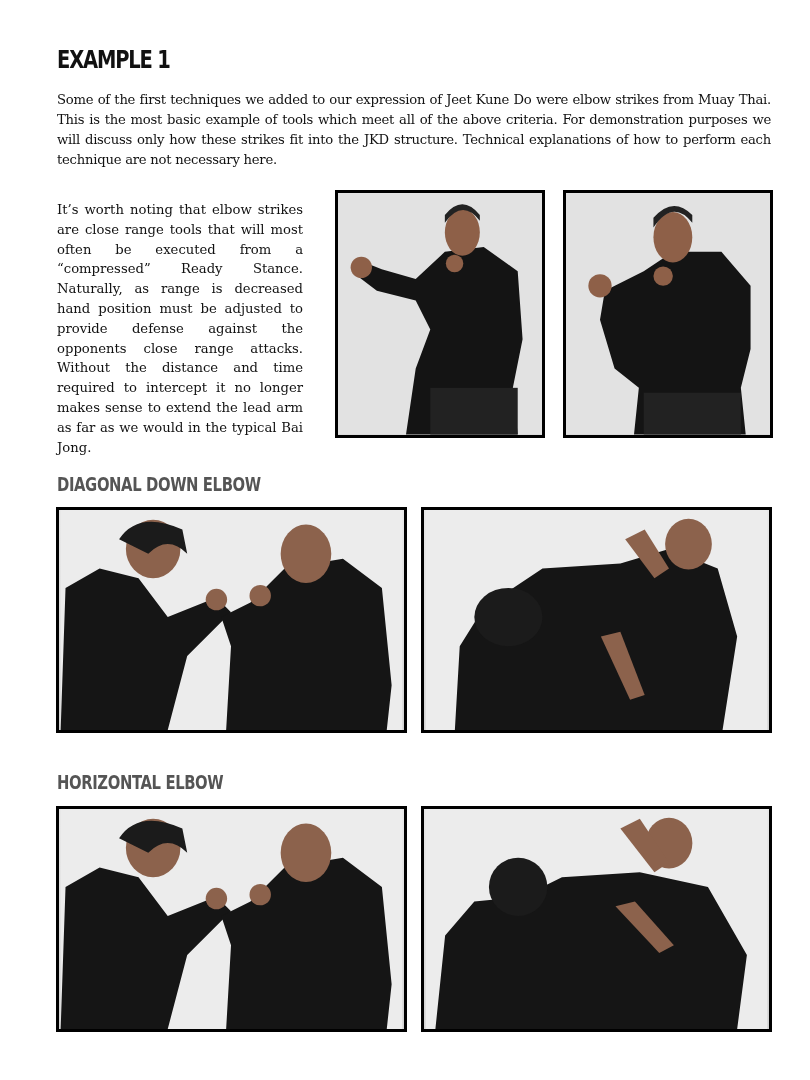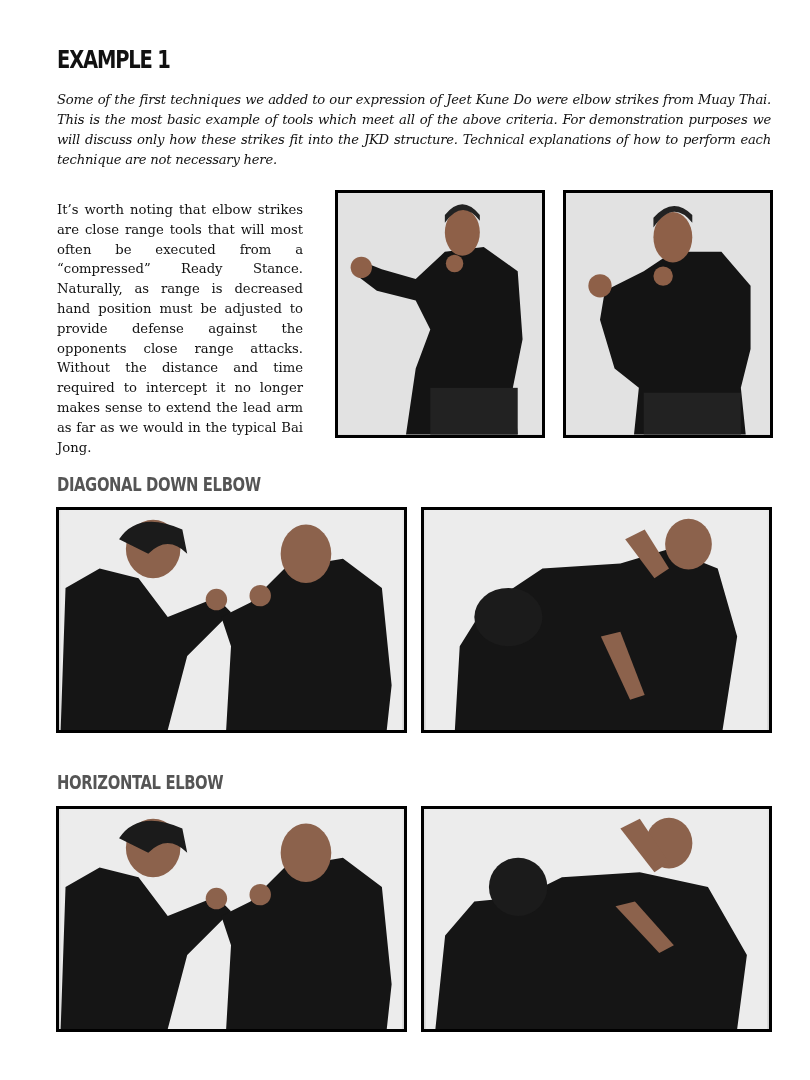--- a/index.html
+++ b/index.html
@@ -17,21 +17,21 @@
       font-family:"DejaVu Sans", sans-serif; font-weight:bold;
       font-size:19px; letter-spacing:-0.5px; color:#555;
       transform:scaleX(0.78); transform-origin:left top;
       text-transform:uppercase; line-height:24px;
     }
     .para {
       position:absolute; font-family:"DejaVu Serif", serif;
       font-size:13.6px; line-height:20px; color:#111; text-align:justify;
       margin:0;
     }
-    .p1 { left:48px; top:90px; width:714px; font-size:13.2px; letter-spacing:-0.25px;font-style:italic; }
+    .p1 { left:48px; top:90px; width:714px; font-size:13.2px; letter-spacing:-0.25px; }
     .p2 { left:48px; top:188px; width:246px; font-size:13.2px; line-height:19.8px;margin-top:12px; }
     .photo {
       position:absolute; box-sizing:border-box; border:3px solid #000;
       background:linear-gradient(180deg,#e6e6e6 0%,#dcdcdc 60%,#d2d2d2 100%);
       overflow:hidden;
     }
     .photo svg { position:absolute; left:0; top:0; width:100%; height:100%; }
   </style>
 </head>
 <body>

